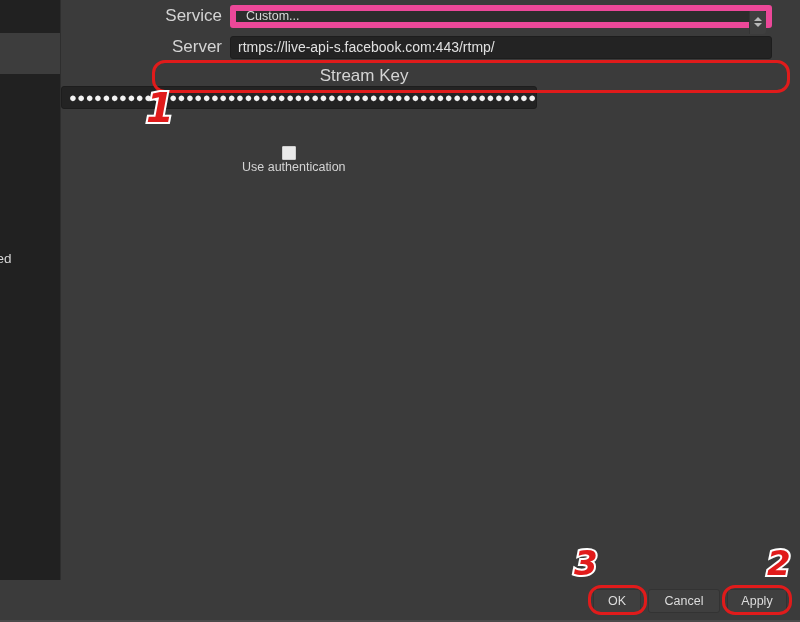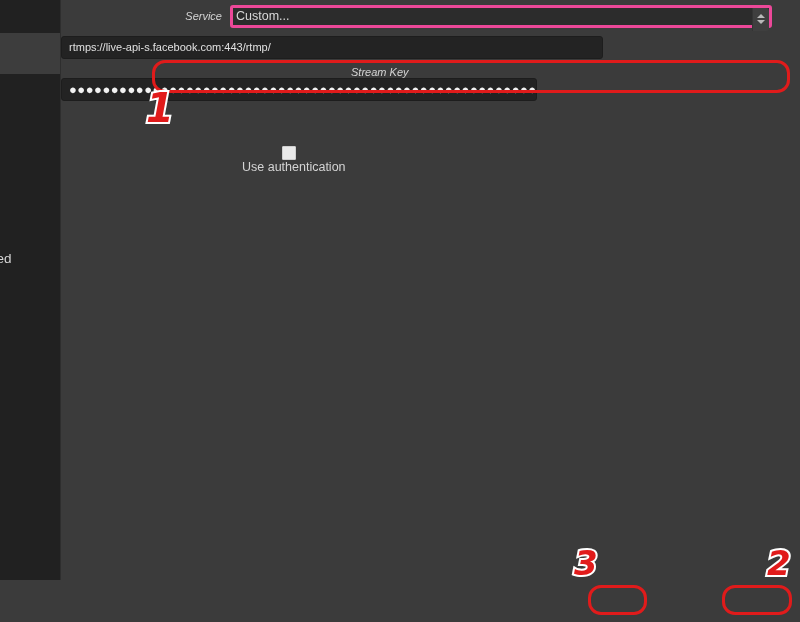--- a/index.html
+++ b/index.html
@@ -70,39 +70,38 @@
     left: 0;
     height: 24px;
     display: flex;
     align-items: center;
   }
   .field-label {
     width: 169px;
     text-align: right;
     padding-right: 8px;
     color: #d4d4d4;
-    font-size: 11px;
-    box-sizing: border-box;
-    white-space: nowrap;
-    font-style: italic;
+    font-size: 17px;
+    box-sizing: border-box;
+    white-space: nowrap;
   }
 
   .combo {
     position: relative;
     width: 542px;
     height: 23px;
     background: #2c2c2c;
-    border: 3px solid #ec4899;
+    border: 6px solid #ec4899;
     border-radius: 3px;
     box-sizing: border-box;
     display: flex;
     align-items: center;
     color: #d9d9d9;
     font-size: 12.5px;
-    padding-left: 3px;
+    padding-left: 10px;
   }
   .spinner {
     position: absolute;
     right: 0px;
     top: 0px;
     width: 17px;
     height: 23px;
     background: #3f3f3f;
     border-left: 1px solid #343434;
     border-radius: 0 3px 3px 0;
@@ -125,21 +124,21 @@
   .text-input {
     width: 542px;
     height: 23px;
     background: #232323;
     border: 1px solid #1d1d1d;
     border-radius: 3px;
     box-sizing: border-box;
     display: flex;
     align-items: center;
     color: #e0e0e0;
-    font-size: 11px;
+    font-size: 14px;
     padding-left: 7px;
     white-space: nowrap;
     overflow: hidden;
   }
   .key-input {
     width: 476px;
     letter-spacing: 0px;
     color: #f0f0f0;
     font-size: 13px;
   }
@@ -260,20 +259,21 @@
       <div class="combo">
         <span>Custom...</span>
         <span class="spinner">
           <span class="arr up"></span>
           <span class="arr down"></span>
         </span>
       </div>
     </div>
 
     <div class="form-row" style="top:35px;">
+      <div class="field-label">Server</div>
       <div class="text-input">
         <span>rtmps://live-api-s.facebook.com:443/rtmp/</span>
       </div>
     </div>
 
     <div class="form-row" style="top:66px;flex-direction:column;">
       <div class="field-label">Stream Key</div>
       <div style="position:relative;width:542px;height:23px;">
         <div class="text-input key-input">
           <span class="key-dots">●●●●●●●●●●●●●●●●●●●●●●●●●●●●●●●●●●●●●●●●●●●●●●●●●●●●●●●●●●●●</span>
@@ -282,20 +282,25 @@
       </div>
     </div>
 
     <div class="check-row">
       <span class="checkbox"></span>
       <span class="check-label">Use authentication</span>
     </div>
 
   </div>
 
+  <div class="bottom-bar">
+    <div class="btn bbtn" style="left:593px;width:48px;">OK</div>
+    <div class="btn bbtn" style="left:648px;width:72px;">Cancel</div>
+    <div class="btn bbtn" style="left:727px;width:60px;">Apply</div>
+  </div>
 
   <div class="hl" style="left:152px;top:60px;width:638px;height:33px;"></div>
   <div class="hl" style="left:588px;top:585px;width:59px;height:30px;"></div>
   <div class="hl" style="left:722px;top:585px;width:70px;height:30px;"></div>
 
   <div class="num" style="left:146px;top:88px;font-size:40px;">1</div>
   <div class="num" style="left:767px;top:546px;font-size:34px;">2</div>
   <div class="num" style="left:574px;top:546px;font-size:34px;">3</div>
 
 </div>

